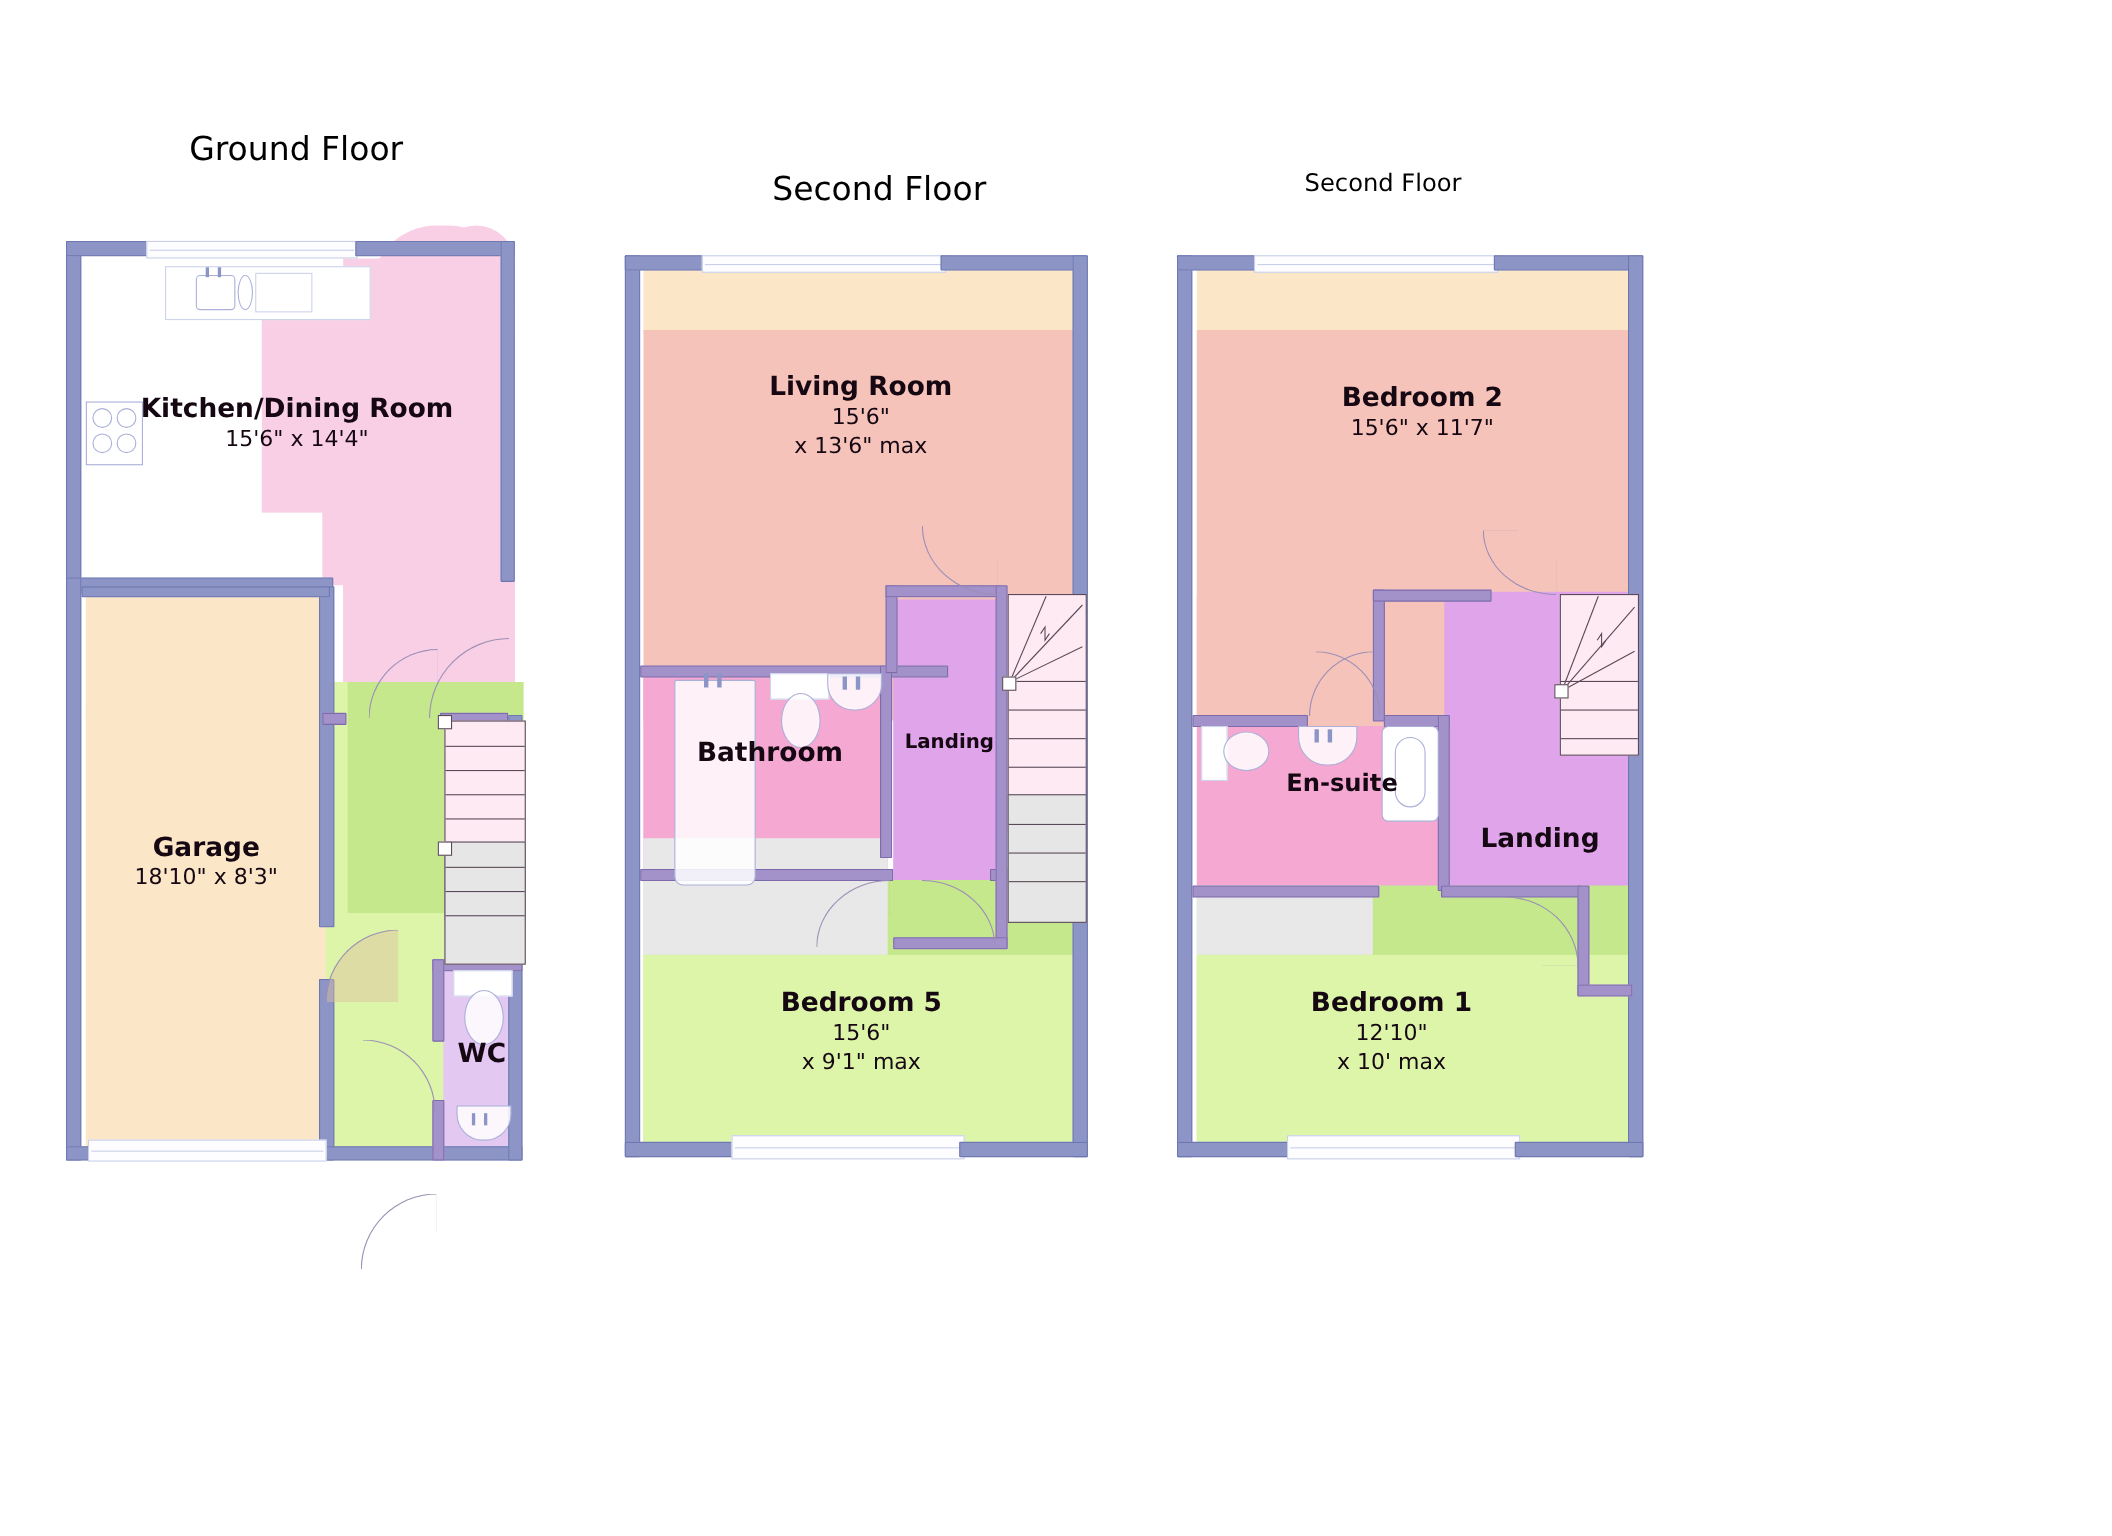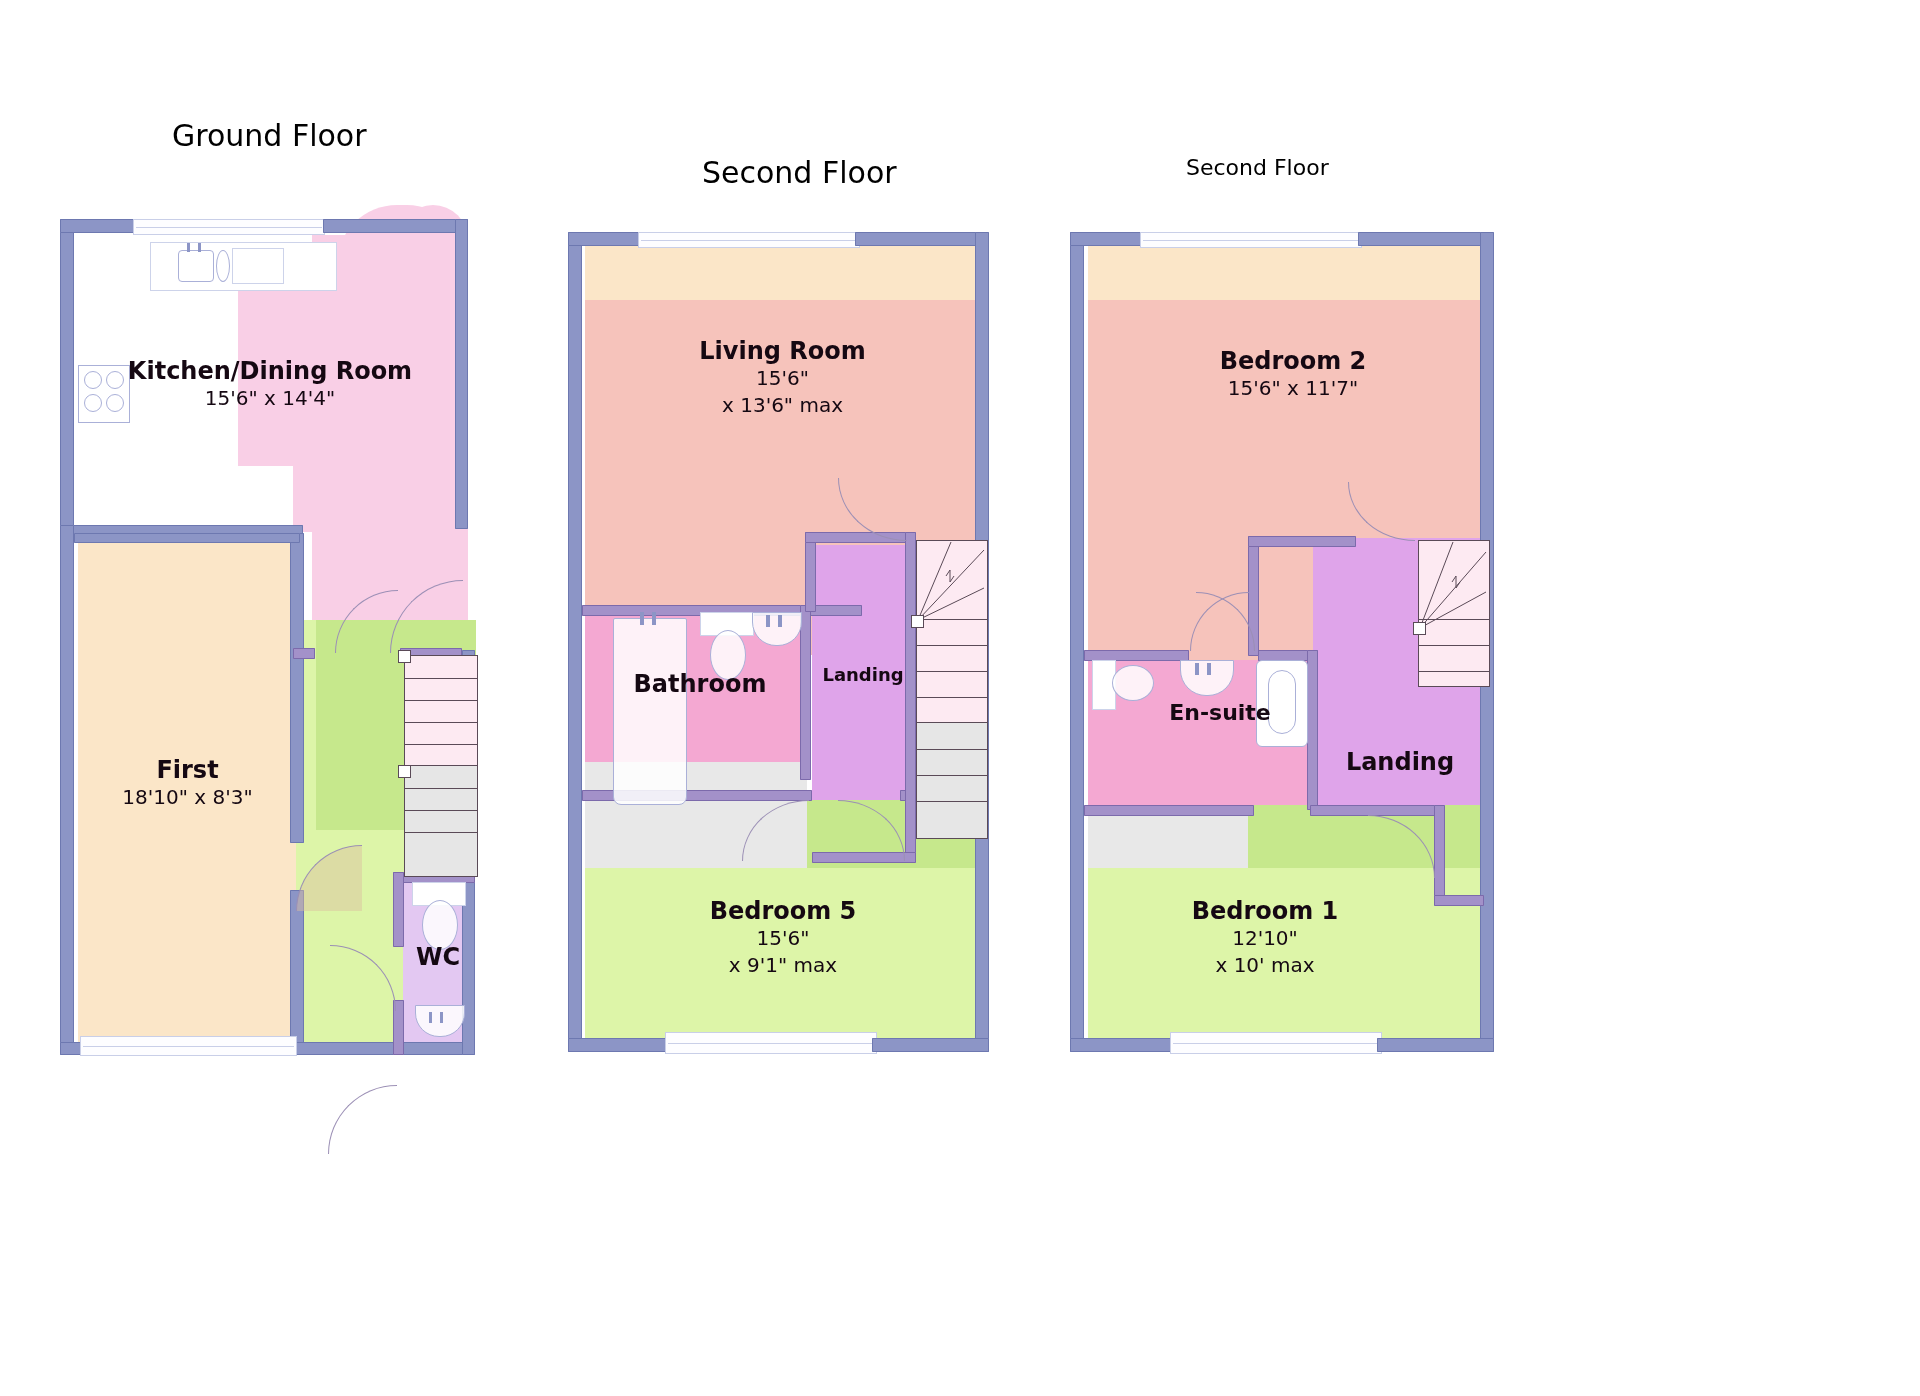--- a/index.html
+++ b/index.html
@@ -145,21 +145,21 @@
     <div class="fx oval" style="left:422px;top:900px;width:34px;height:48px;"></div>
     <div class="fx" style="left:415px;top:1005px;width:48px;height:30px;border-radius:0 0 24px 24px;"></div>
     <div class="fx noborder" style="left:429px;top:1012px;width:3px;height:11px;background:#8c95c6;"></div>
     <div class="fx noborder" style="left:440px;top:1012px;width:3px;height:11px;background:#8c95c6;"></div>
 
     <div class="label" style="left:120px;top:358px;width:300px;font-size:24px;line-height:27px;">
       <span class="nm">Kitchen/Dining Room</span>
       <span class="dim" style="font-size:20px;">15'6" x 14'4"</span>
     </div>
     <div class="label" style="left:55px;top:757px;width:265px;font-size:24px;line-height:27px;">
-      <span class="nm">First</span>
+      <span class="nm">Garage</span>
       <span class="dim" style="font-size:20px;">18'10" x 8'3"</span>
     </div>
     <div class="label" style="left:398px;top:943px;width:80px;font-size:24px;">
       <span class="nm">WC</span>
     </div>
   </div>
 
   <div>
 
     <div class="fill" style="left:585px;top:243px;width:400px;height:60px;background:#fbe6c8;"></div>

